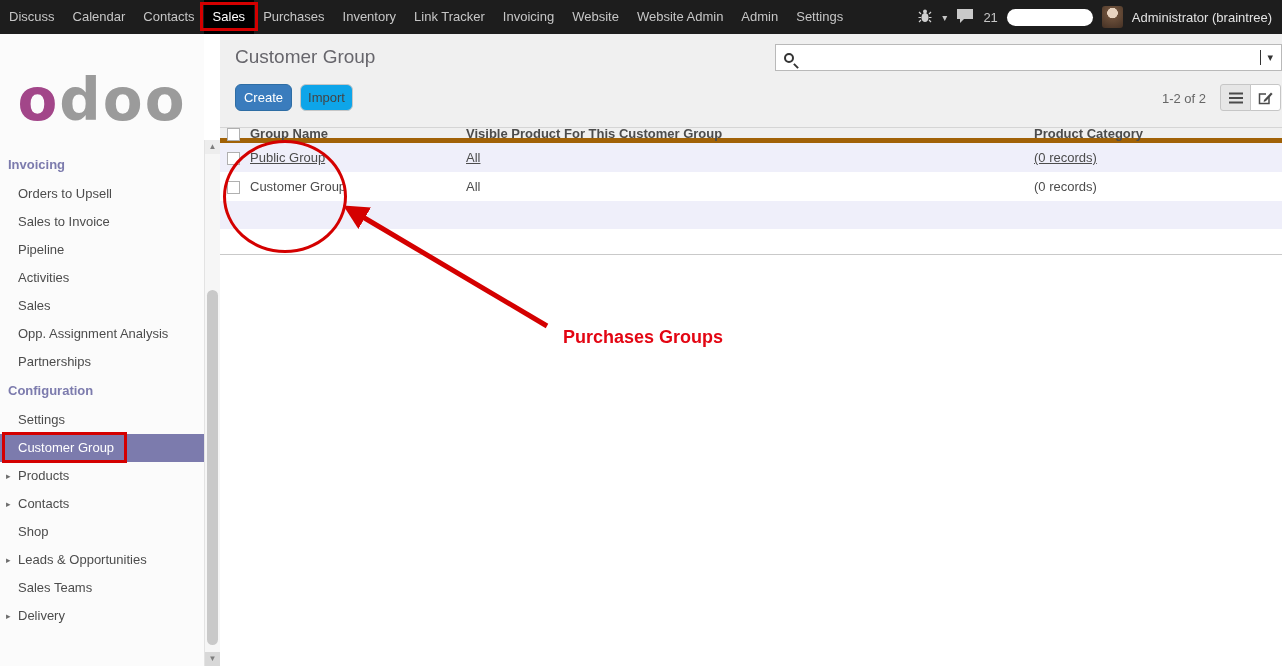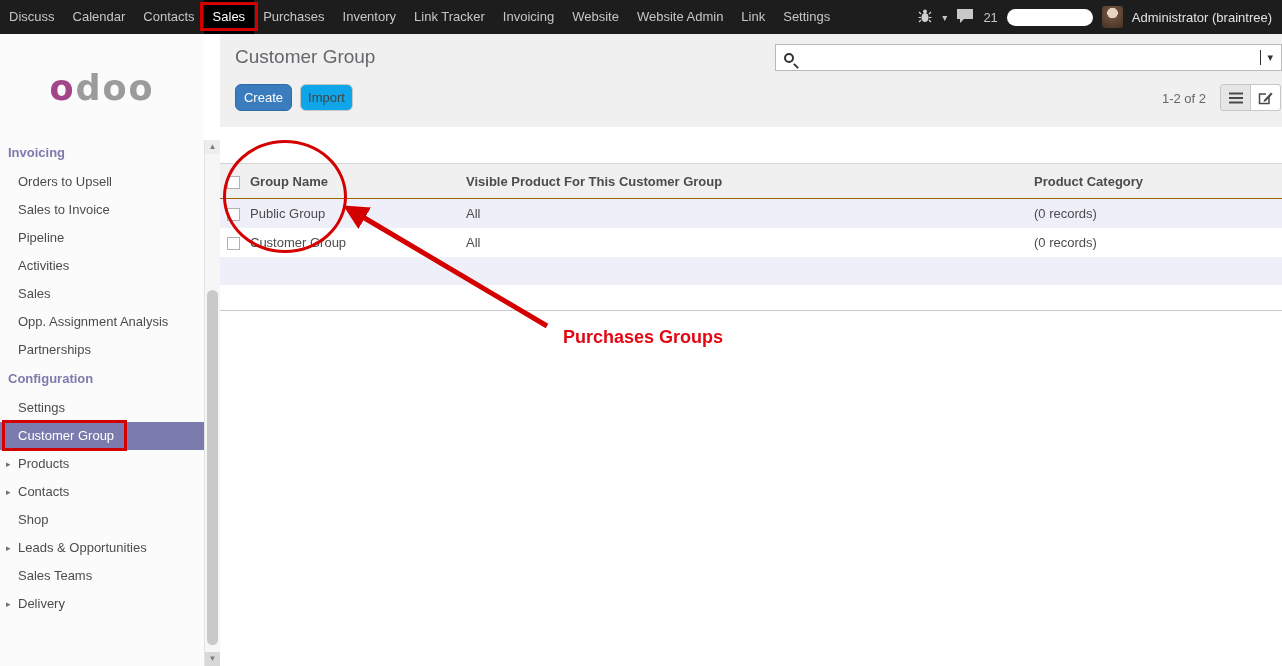--- a/index.html
+++ b/index.html
@@ -24,22 +24,22 @@
     border:3px solid var(--annotation-red);pointer-events:none;}
   .topbar-right{margin-left:auto;display:flex;align-items:center;gap:9px;padding-right:10px;}
   .glyph{font-size:10px;color:#c6c6c6;}
   .msg-count{color:#c6c6c6;}
   .pill{width:86px;height:17px;background:#fff;border-radius:9px;}
   .avatar{width:21px;height:22px;border-radius:3px;
     background:radial-gradient(circle at 50% 32%,#e8d3c0 28%,#6b4f3a 30%,#4a3527 90%);}
   .user-name{color:#e2e2e2;}
   
   .sidebar{position:absolute;top:34px;left:0;width:204px;bottom:0;background:#fbfbfb;}
-  .logo{margin-top:28px;text-align:center;font-family:"DejaVu Sans",sans-serif;
-    font-size:35px;font-weight:bold;letter-spacing:2px;line-height:52px;}
+  .logo{margin-top:40px;text-align:center;font-family:"DejaVu Sans",sans-serif;
+    font-size:58px;font-weight:bold;letter-spacing:2px;line-height:52px;}
   .logo .o1{color:#a24689;}
   .logo .rest{color:#9b9b9b;}
   .menu-tree{margin-top:24px;}
   .section-header{height:30px;line-height:30px;padding-left:8px;color:var(--accent);font-weight:bold;}
   .side-item{height:28px;line-height:28px;padding-left:18px;cursor:pointer;position:relative;color:#4c4c4c;}
   .side-item .tri{position:absolute;left:6px;top:0;font-size:9px;color:#6d6d6d;}
   .side-item.selected{background:var(--accent);color:#fff;}
   .frame-cg{position:absolute;left:2px;top:-2px;width:125px;height:31px;
     border:3px solid var(--annotation-red);pointer-events:none;}
   
@@ -66,24 +66,24 @@
     display:inline-flex;align-items:center;justify-content:center;}
   .btn-create{left:15px;width:57px;background:var(--primary-btn);border:1px solid #2e6da4;color:#fff;}
   .btn-import{left:80px;width:53px;background:#0ea5e9;border:1px solid #c6c6c6;color:#444;}
   .pager{position:absolute;right:76px;top:57px;color:#666;}
   .view-switch{position:absolute;right:1px;top:50px;display:flex;}
   .vs-btn{width:31px;height:27px;border:1px solid #c6c6c6;background:#fff;display:flex;
     align-items:center;justify-content:center;cursor:pointer;}
   .vs-btn.first{border-radius:3px 0 0 3px;background:#e6e6e6;}
   .vs-btn.last{border-radius:0 3px 3px 0;margin-left:-1px;}
   
-  .thead{display:flex;height:36px;align-items:center;background:#f0f0f0;font-weight:bold;
-    border-top:1px solid #d5d5d5;border-bottom:1px solid #a16207;margin-top:36px;}
+  .thead{display:flex;height:16px;align-items:center;background:#f0f0f0;font-weight:bold;
+    border-top:1px solid #d5d5d5;border-bottom:5px solid #a16207;}
   .trow{display:flex;height:29px;align-items:center;cursor:pointer;}
-  .trow.alt{background:var(--row-alt);}
+  .trow.alt{background:var(--row-alt);text-decoration:underline;}
   .col-check{width:26px;padding-left:7px;}
   .col-name{width:216px;padding-left:4px;}
   .col-visible{width:568px;padding-left:4px;}
   .col-cat{flex:1;padding-left:4px;}
   .cb{display:inline-block;width:13px;height:13px;background:#fff;border:1px solid #b0b0b0;vertical-align:middle;cursor:pointer;}
   .filler{height:28px;background:var(--row-alt);}
   .list-bottom{height:26px;background:#fff;border-bottom:1px solid #c9c9c9;}
   
   .annotations{position:absolute;inset:0;pointer-events:none;z-index:100;}
   .ellipse{position:absolute;left:223px;top:140px;width:124px;height:113px;
@@ -101,21 +101,21 @@
   <span class="menu-item active">
     <span>Sales</span>
     <span class="frame-sales"></span>
   </span>
   <span class="menu-item">Purchases</span>
   <span class="menu-item">Inventory</span>
   <span class="menu-item">Link Tracker</span>
   <span class="menu-item">Invoicing</span>
   <span class="menu-item">Website</span>
   <span class="menu-item">Website Admin</span>
-  <span class="menu-item">Link</span>
+  <span class="menu-item">Admin</span>
   <span class="menu-item">Settings</span>
 
   <span class="topbar-right">
     <span>
       <svg width="16" height="14" viewBox="0 0 16 14">
         <ellipse cx="8" cy="8.5" rx="3.6" ry="4.6" fill="#cfcfcf"></ellipse>
         <circle cx="8" cy="2.6" r="2" fill="#cfcfcf"></circle>
         <path d="M4 5 L2 3 M4 8.5 H1.5 M4 11 l-2 2 M12 5 l2 -2 M12 8.5 h2.5 M12 11 l2 2" stroke="#cfcfcf" stroke-width="1.2" fill="none"></path>
       </svg>
     </span>

